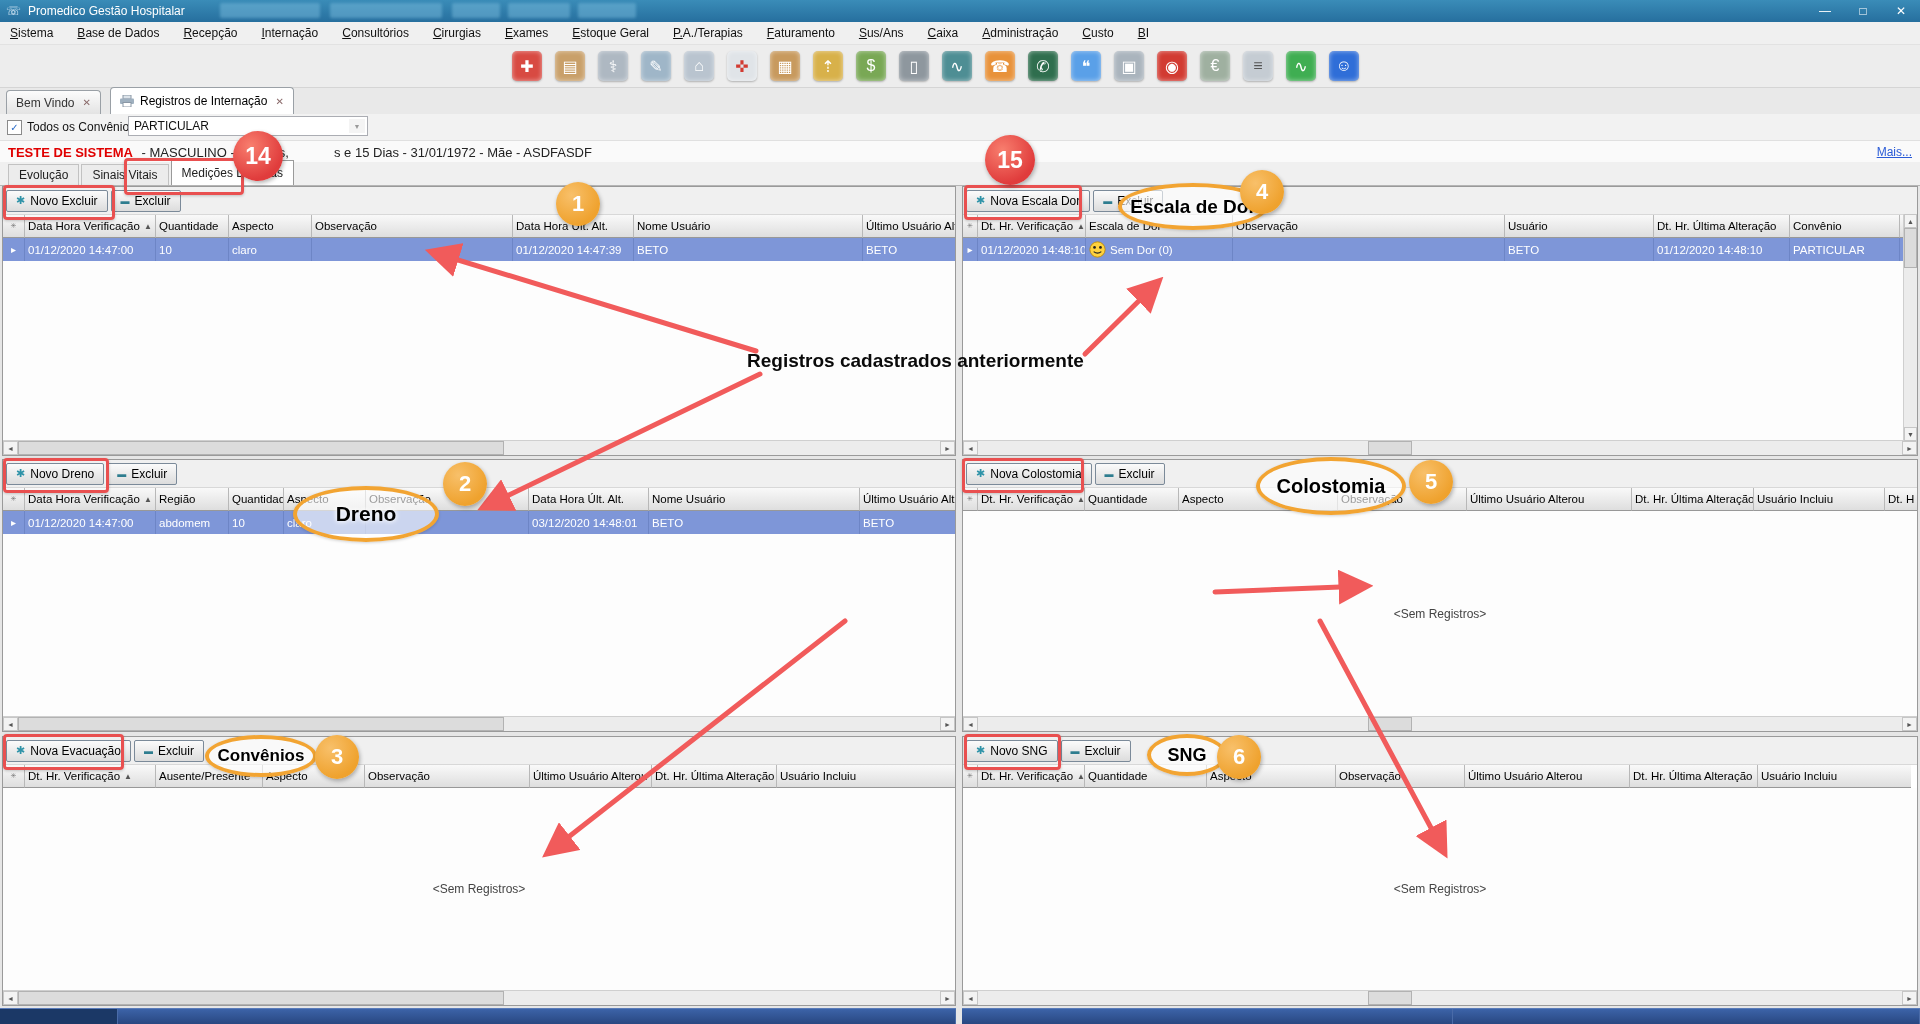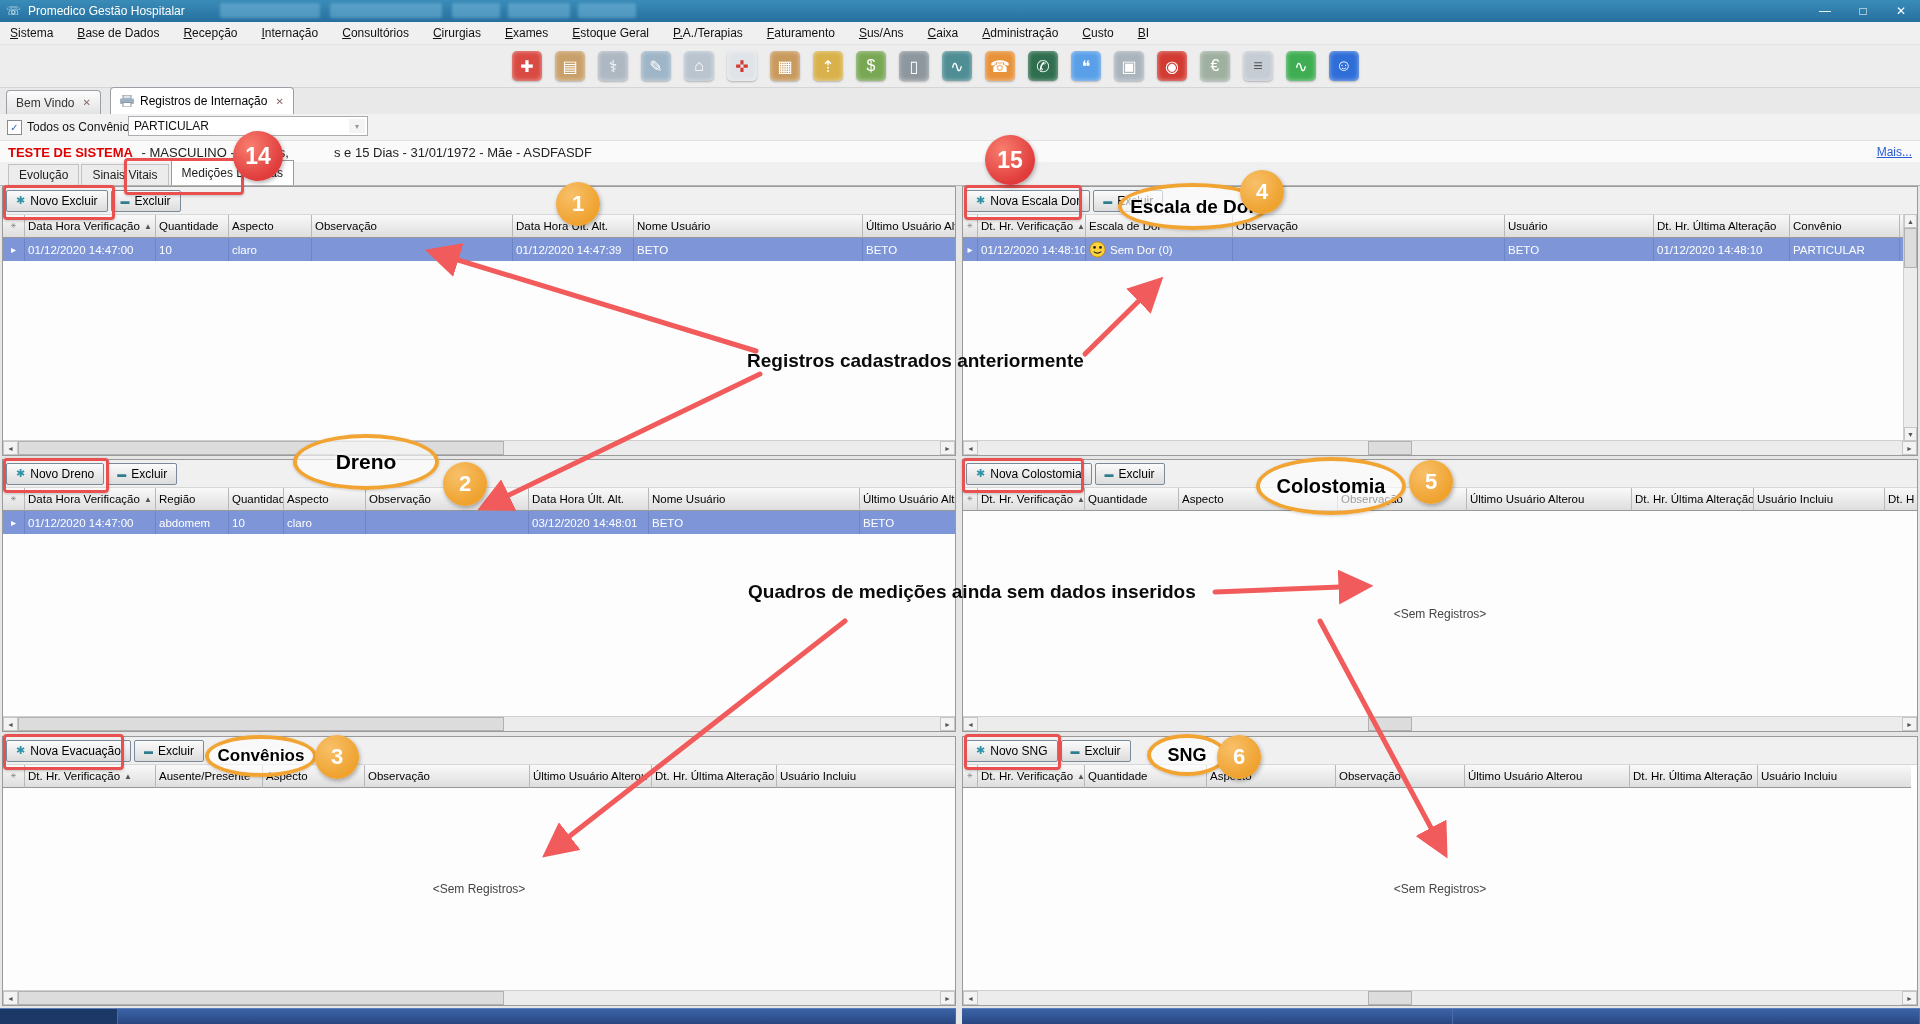--- a/index.html
+++ b/index.html
@@ -573,36 +573,35 @@
   <div class="anno redbox" style="left:962px;top:458px;width:116px;height:29px;"></div>
   <div class="anno redbox" style="left:3px;top:734px;width:115px;height:30px;"></div>
   <div class="anno redbox" style="left:964px;top:734px;width:91px;height:30px;"></div>
 
   <div class="anno badge red" style="left:233px;top:131px;">14</div>
   <div class="anno badge red" style="left:985px;top:135px;">15</div>
 
   <div class="anno oval" style="left:1118px;top:183px;width:150px;height:47px;">
     <span class="ovallabel" style="font-size:19px;">Escala de Dor</span>
   </div>
-  <div class="anno oval" style="left:293px;top:434px;width:146px;height:56px;text-align:right;">
+  <div class="anno oval" style="left:293px;top:486px;width:146px;height:56px;text-align:right;">
     <span class="ovallabel" style="font-size:21px;">Dreno</span>
   </div>
   <div class="anno oval" style="left:1256px;top:457px;width:150px;height:58px;">
     <span class="ovallabel" style="font-size:20px;">Colostomia</span>
   </div>
   <div class="anno oval" style="left:205px;top:735px;width:112px;height:42px;">
     <span class="ovallabel" style="font-size:17px;">Convênios</span>
   </div>
   <div class="anno oval" style="left:1147px;top:734px;width:80px;height:42px;">
     <span class="ovallabel" style="font-size:18px;">SNG</span>
   </div>
 
   <div class="anno badge orange" style="left:556px;top:182px;">1</div>
   <div class="anno badge orange" style="left:1240px;top:170px;">4</div>
   <div class="anno badge orange" style="left:443px;top:462px;">2</div>
   <div class="anno badge orange" style="left:1409px;top:460px;">5</div>
   <div class="anno badge orange" style="left:315px;top:735px;">3</div>
   <div class="anno badge orange" style="left:1217px;top:735px;">6</div>
 
   <div class="anno notetext" style="left:747px;top:350px;font-size:19px;">Registros cadastrados anteriormente</div>
-  <div class="anno notetext" style="left:748px;top:581px;font-size:19px;">Quadros de medições ainda sem dados inseridos</div>
 
 </div>
 
 </body></html>

